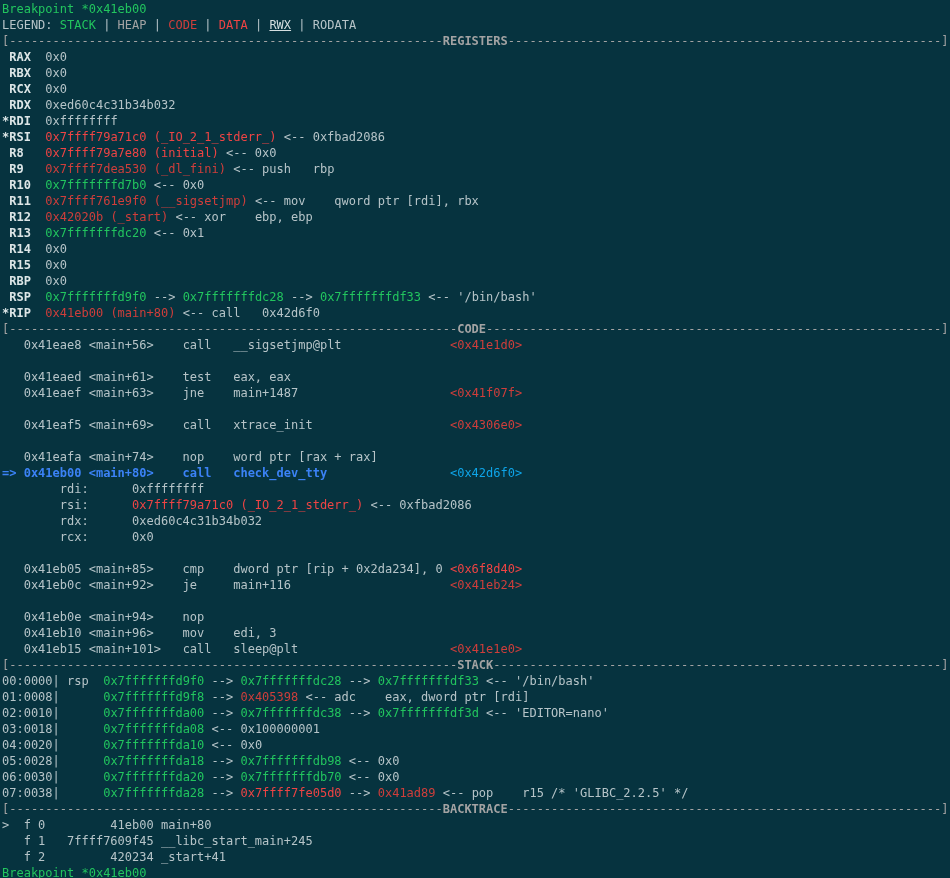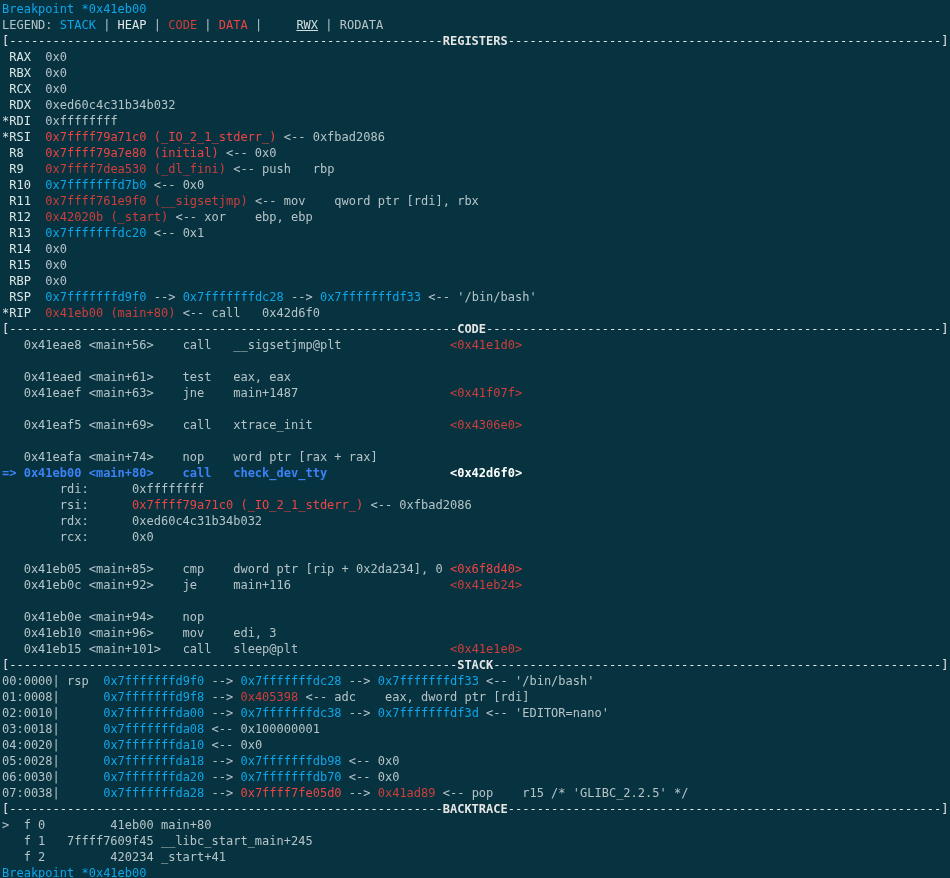--- a/index.html
+++ b/index.html
@@ -5,27 +5,27 @@
   html,body{margin:0;padding:0;}
   body{
     width:950px;height:878px;overflow:hidden;
     background:#06333f;
     font-family:"DejaVu Sans Mono",monospace;
     font-size:12px;line-height:16px;
   }
   #terminal{padding:1px 0 0 2px;white-space:pre;}
   .line{height:16px;white-space:pre;}
   .g{color:#b6c4c8;}
-  .y{color:#0ea5e9;}
-  .b{color:#e5e5e5;}
+  .y{color:#22c55e;}
+  .b{color:#a3a3a3;}
   .r{color:#cf3e3b;}
   .m{color:#ef4444;}
-  .w{color:#dde6e7;font-weight:normal;}
-  .u{color:#d5dfe0;text-decoration:underline;margin-left:27px;}
+  .w{color:#dde6e7;font-weight:bold;}
+  .u{color:#d5dfe0;text-decoration:underline;}
   .bold{font-weight:normal;}
   .cur{color:#3b82f6;font-weight:bold;}
-  .o{color:#ffffff;font-weight:bold;margin-top:11px;}
+  .o{color:#0ea5e9;font-weight:normal;margin-top:11px;}
   .sep-label{font-weight:bold;}
 </style>
 </head>
 <body>
 
 <div id="terminal"><div class="line"><span class="y">Breakpoint *0x41eb00</span></div><div class="line"><span class="g">LEGEND: </span><span class="y">STACK</span><span class="g"> | </span><span class="b">HEAP</span><span class="g"> | </span><span class="r">CODE</span><span class="g"> | </span><span class="m">DATA</span><span class="g"> | </span><span class="u">RWX</span><span class="g"> | </span><span class="g">RODATA</span></div><div class="line"><span class="b">[------------------------------------------------------------</span><span class="b sep-label">REGISTERS</span><span class="b">------------------------------------------------------------]</span></div><div class="line"><span class="w"> RAX  </span><span class="g">0x0</span></div><div class="line"><span class="w"> RBX  </span><span class="g">0x0</span></div><div class="line"><span class="w"> RCX  </span><span class="g">0x0</span></div><div class="line"><span class="w"> RDX  </span><span class="g">0xed60c4c31b34b032</span></div><div class="line"><span class="w">*RDI  </span><span class="g">0xffffffff</span></div><div class="line"><span class="w">*RSI  </span><span class="m">0x7ffff79a71c0 (_IO_2_1_stderr_)</span><span class="g"> &lt;-- 0xfbad2086</span></div><div class="line"><span class="w"> R8   </span><span class="m">0x7ffff79a7e80 (initial)</span><span class="g"> &lt;-- 0x0</span></div><div class="line"><span class="w"> R9   </span><span class="r">0x7ffff7dea530 (_dl_fini)</span><span class="g"> &lt;-- push   rbp</span></div><div class="line"><span class="w"> R10  </span><span class="y">0x7fffffffd7b0</span><span class="g"> &lt;-- 0x0</span></div><div class="line"><span class="w"> R11  </span><span class="r">0x7ffff761e9f0 (__sigsetjmp)</span><span class="g"> &lt;-- mov    qword ptr [rdi], rbx</span></div><div class="line"><span class="w"> R12  </span><span class="r">0x42020b (_start)</span><span class="g"> &lt;-- xor    ebp, ebp</span></div><div class="line"><span class="w"> R13  </span><span class="y">0x7fffffffdc20</span><span class="g"> &lt;-- 0x1</span></div><div class="line"><span class="w"> R14  </span><span class="g">0x0</span></div><div class="line"><span class="w"> R15  </span><span class="g">0x0</span></div><div class="line"><span class="w"> RBP  </span><span class="g">0x0</span></div><div class="line"><span class="w"> RSP  </span><span class="y">0x7fffffffd9f0</span><span class="g"> --&gt; </span><span class="y">0x7fffffffdc28</span><span class="g"> --&gt; </span><span class="y">0x7fffffffdf33</span><span class="g"> &lt;-- '/bin/bash'</span></div><div class="line"><span class="w">*RIP  </span><span class="r">0x41eb00 (main+80)</span><span class="g"> &lt;-- call   0x42d6f0</span></div><div class="line"><span class="b">[--------------------------------------------------------------</span><span class="b sep-label">CODE</span><span class="b">---------------------------------------------------------------]</span></div><div class="line"><span class="g">   0x41eae8 &lt;main+56&gt;    </span><span class="g bold">call</span><span class="g">   __sigsetjmp@plt               </span><span class="r">&lt;0x41e1d0&gt;</span></div><div class="line"></div><div class="line"><span class="g">   0x41eaed &lt;main+61&gt;    test   eax, eax</span></div><div class="line"><span class="g">   0x41eaef &lt;main+63&gt;    </span><span class="g bold">jne</span><span class="g">    main+1487                     </span><span class="r">&lt;0x41f07f&gt;</span></div><div class="line"></div><div class="line"><span class="g">   0x41eaf5 &lt;main+69&gt;    </span><span class="g bold">call</span><span class="g">   xtrace_init                   </span><span class="r">&lt;0x4306e0&gt;</span></div><div class="line"></div><div class="line"><span class="g">   0x41eafa &lt;main+74&gt;    nop    word ptr [rax + rax]</span></div><div class="line"><span class="cur">=&gt; 0x41eb00 &lt;main+80&gt;    call   check_dev_tty                 </span><span class="o">&lt;0x42d6f0&gt;</span></div><div class="line"><span class="g">        rdi:      0xffffffff</span></div><div class="line"><span class="g">        rsi:      </span><span class="m">0x7ffff79a71c0 (_IO_2_1_stderr_)</span><span class="g"> &lt;-- 0xfbad2086</span></div><div class="line"><span class="g">        rdx:      0xed60c4c31b34b032</span></div><div class="line"><span class="g">        rcx:      0x0</span></div><div class="line"></div><div class="line"><span class="g">   0x41eb05 &lt;main+85&gt;    cmp    dword ptr [rip + 0x2da234], 0 </span><span class="m">&lt;0x6f8d40&gt;</span></div><div class="line"><span class="g">   0x41eb0c &lt;main+92&gt;    </span><span class="g bold">je</span><span class="g">     main+116                      </span><span class="r">&lt;0x41eb24&gt;</span></div><div class="line"></div><div class="line"><span class="g">   0x41eb0e &lt;main+94&gt;    nop</span></div><div class="line"><span class="g">   0x41eb10 &lt;main+96&gt;    mov    edi, 3</span></div><div class="line"><span class="g">   0x41eb15 &lt;main+101&gt;   </span><span class="g bold">call</span><span class="g">   sleep@plt                     </span><span class="r">&lt;0x41e1e0&gt;</span></div><div class="line"><span class="b">[--------------------------------------------------------------</span><span class="b sep-label">STACK</span><span class="b">--------------------------------------------------------------]</span></div><div class="line"><span class="g">00:0000| rsp  </span><span class="y">0x7fffffffd9f0</span><span class="g"> --&gt; </span><span class="y">0x7fffffffdc28</span><span class="g"> --&gt; </span><span class="y">0x7fffffffdf33</span><span class="g"> &lt;-- '/bin/bash'</span></div><div class="line"><span class="g">01:0008|      </span><span class="y">0x7fffffffd9f8</span><span class="g"> --&gt; </span><span class="r">0x405398</span><span class="g"> &lt;-- adc    eax, dword ptr [rdi]</span></div><div class="line"><span class="g">02:0010|      </span><span class="y">0x7fffffffda00</span><span class="g"> --&gt; </span><span class="y">0x7fffffffdc38</span><span class="g"> --&gt; </span><span class="y">0x7fffffffdf3d</span><span class="g"> &lt;-- 'EDITOR=nano'</span></div><div class="line"><span class="g">03:0018|      </span><span class="y">0x7fffffffda08</span><span class="g"> &lt;-- 0x100000001</span></div><div class="line"><span class="g">04:0020|      </span><span class="y">0x7fffffffda10</span><span class="g"> &lt;-- 0x0</span></div><div class="line"><span class="g">05:0028|      </span><span class="y">0x7fffffffda18</span><span class="g"> --&gt; </span><span class="y">0x7fffffffdb98</span><span class="g"> &lt;-- 0x0</span></div><div class="line"><span class="g">06:0030|      </span><span class="y">0x7fffffffda20</span><span class="g"> --&gt; </span><span class="y">0x7fffffffdb70</span><span class="g"> &lt;-- 0x0</span></div><div class="line"><span class="g">07:0038|      </span><span class="y">0x7fffffffda28</span><span class="g"> --&gt; </span><span class="m">0x7ffff7fe05d0</span><span class="g"> --&gt; </span><span class="r">0x41ad89</span><span class="g"> &lt;-- pop    r15 /* 'GLIBC_2.2.5' */</span></div><div class="line"><span class="b">[------------------------------------------------------------</span><span class="b sep-label">BACKTRACE</span><span class="b">------------------------------------------------------------]</span></div><div class="line"><span class="g">&gt;  f 0         41eb00 main+80</span></div><div class="line"><span class="g">   f 1   7ffff7609f45 __libc_start_main+245</span></div><div class="line"><span class="g">   f 2         420234 _start+41</span></div><div class="line"><span class="y">Breakpoint *0x41eb00</span></div></div>
 
 </body></html>

